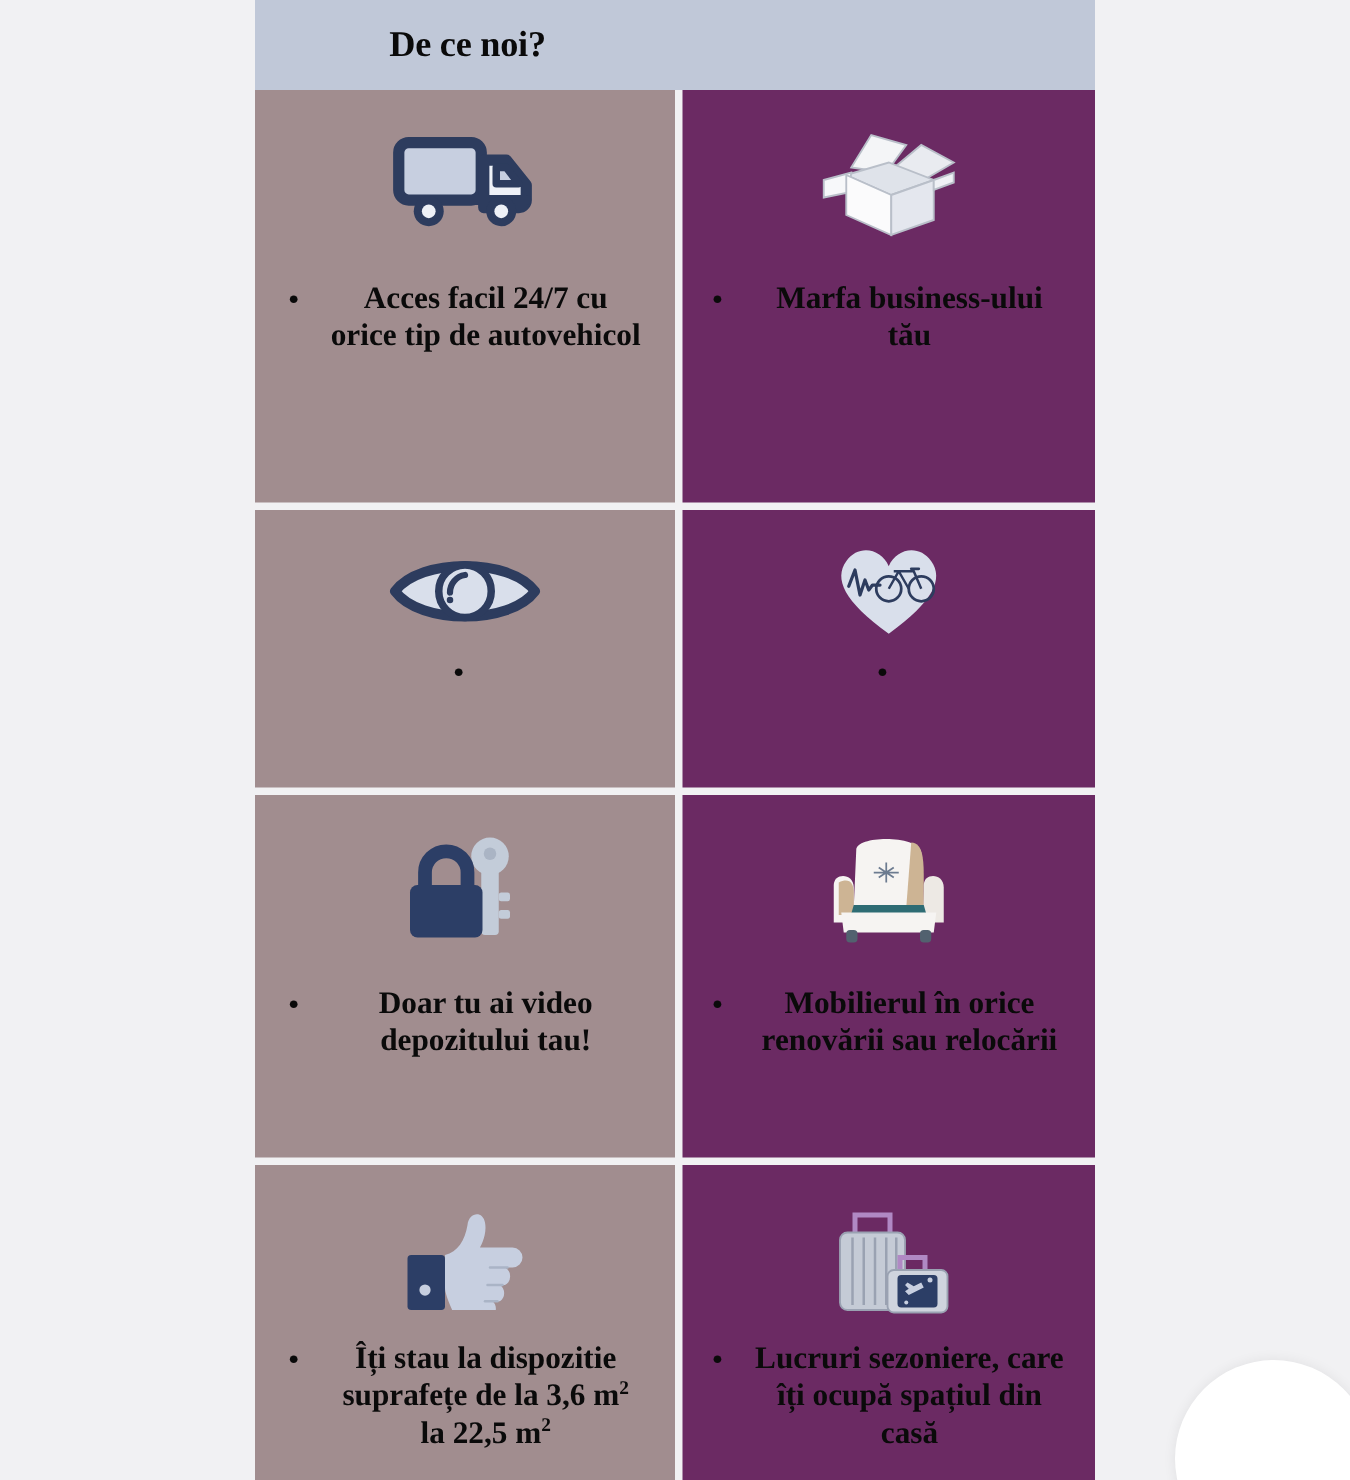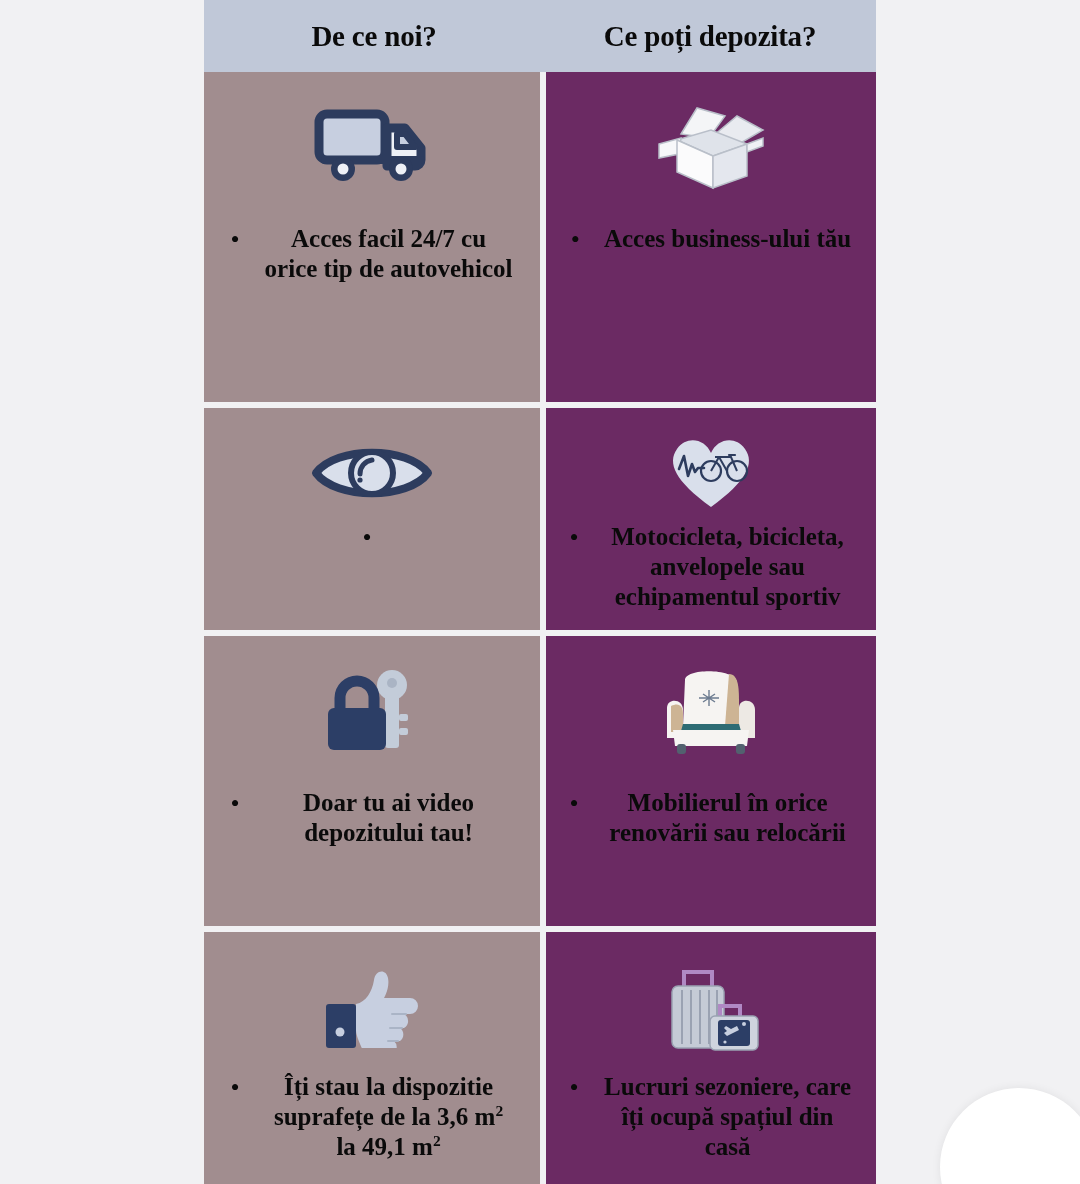--- a/index.html
+++ b/index.html
@@ -143,23 +143,20 @@
 <body>
 
 <div id="page">
 
   <div id="infographic">
 
     <div class="header-row">
       <div class="header-cell left">
         <span>De ce noi?</span>
       </div>
-      <div class="header-cell right">
-        <span>Ce poți depozita?</span>
-      </div>
     </div>
 
     <div class="grid">
 
       <div class="grid-row r1">
 
         <div class="cell left">
           <div class="icon-wrap">
             <svg width="118" height="80" viewBox="0 0 118 80">
               <g fill="none" stroke="#2d3c5e" stroke-width="9" stroke-linejoin="round" stroke-linecap="round">
@@ -193,21 +190,21 @@
 
               <polygon points="8,44 30,38 28,54 8,58" fill="#f7f8fa" stroke="#b9bfc9" stroke-width="1.5"></polygon>
 
               <polygon points="26,40 62,56 62,88 26,72" fill="#fbfbfc" stroke="#b9bfc9" stroke-width="1.5"></polygon>
               <polygon points="62,56 96,44 96,76 62,88" fill="#e4e7ee" stroke="#b9bfc9" stroke-width="1.5"></polygon>
               <polygon points="96,44 112,38 112,46 96,52" fill="#eff1f5" stroke="#b9bfc9" stroke-width="1.5"></polygon>
             </svg>
           </div>
           <div class="bullet-block">
             <span class="bullet-dot">•</span>
-            <span class="bullet-text">Acces business-ului tău</span>
+            <span class="bullet-text">Marfa business-ului tău</span>
           </div>
         </div>
       </div>
 
       <div class="grid-row r2">
 
         <div class="cell left">
           <div class="icon-wrap">
             <svg width="124" height="70" viewBox="0 0 124 70">
               <path d="M6 35 C 26 8, 98 8, 118 35 C 98 62, 26 62, 6 35 Z" fill="#d9dfeb" stroke="#2d3c5e" stroke-width="8" stroke-linejoin="round"></path>
@@ -229,21 +226,20 @@
               <g fill="none" stroke="#2d3c5e" stroke-width="2.2">
                 <circle cx="46" cy="38" r="10"></circle>
                 <circle cx="72" cy="38" r="10"></circle>
                 <path d="M46 38 l8 -14 h12 l6 14 M54 24 l8 14 M50 24 h8" stroke-width="2"></path>
                 <path d="M64 22 h6" stroke-linecap="round"></path>
               </g>
             </svg>
           </div>
           <div class="bullet-block">
             <span class="bullet-dot">•</span>
-            <span class="bullet-text">Motocicleta, bicicleta, anvelopele sau echipamentul sportiv</span>
           </div>
         </div>
       </div>
 
       <div class="grid-row r3">
 
         <div class="cell left">
           <div class="icon-wrap">
             <svg width="100" height="84" viewBox="0 0 100 84">
 
@@ -306,21 +302,21 @@
                 <path d="M72 50 h14"></path>
                   <path d="M70 64 h12"></path>
                   <path d="M68 77 h10"></path>
               </g>
               <rect x="6" y="40" width="30" height="44" rx="3" fill="#2c3e66"></rect>
               <circle cx="20" cy="68" r="4.5" fill="#c7cfe0"></circle>
             </svg>
           </div>
           <div class="bullet-block">
             <span class="bullet-dot">•</span>
-            <span class="bullet-text"><span>Îți stau la dispozitie suprafețe de la 3,6 m</span><sup>2</sup><span> la 49,1 m</span><sup>2</sup></span>
+            <span class="bullet-text"><span>Îți stau la dispozitie suprafețe de la 3,6 m</span><sup>2</sup><span> la 22,5 m</span><sup>2</sup></span>
           </div>
         </div>
 
         <div class="cell right">
           <div class="icon-wrap">
             <svg width="106" height="92" viewBox="0 0 106 92">
 
               <path d="M26 26 v-14 h28 v14" fill="none" stroke="#b089c4" stroke-width="4"></path>
 
               <rect x="14" y="26" width="52" height="62" rx="6" fill="#c5cbd6" stroke="#9aa2b2" stroke-width="1.5"></rect>

